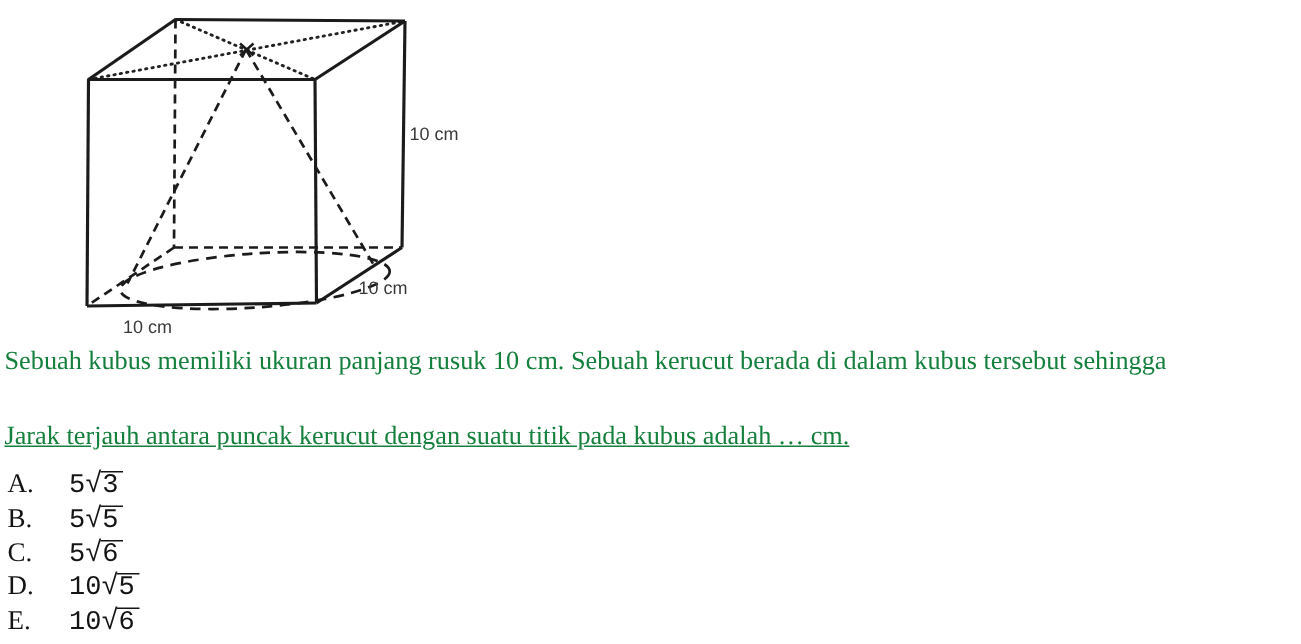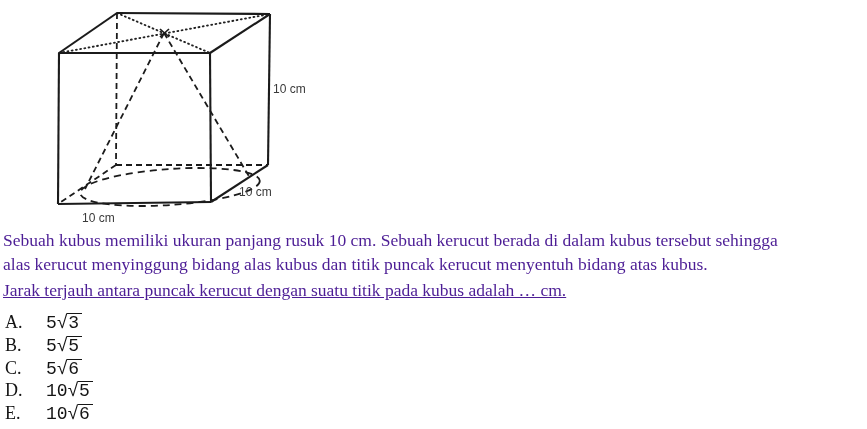--- a/index.html
+++ b/index.html
@@ -15,21 +15,21 @@
   }
   #diagram svg{display:block;}
   .edge-label{
     font-family:"Liberation Sans", sans-serif;
     font-size:12px;fill:#3a3a3a;
   }
   
   .para{
     position:absolute;left:3px;width:864px;
     font-size:17.5px;line-height:23.5px;
-    white-space:nowrap;color:#4c1d95;
+    white-space:nowrap;color:#15803d;
   }
   #para1{top:229px;}
   #para2{top:279px;text-decoration:underline;}
   
   #options{
     position:absolute;left:5px;top:312px;width:400px;
   }
   .opt-row{
     display:flex;align-items:baseline;height:22.8px;
     font-size:18px;color:#141414;
@@ -84,21 +84,20 @@
     </g>
 
     <text x="225" y="93" class="edge-label">10 cm</text>
     <text x="191" y="196" class="edge-label">10 cm</text>
     <text x="34" y="222" class="edge-label">10 cm</text>
   </svg>
 </div>
 
 <div id="para1" class="para">
   <div>Sebuah kubus memiliki ukuran panjang rusuk 10 cm. Sebuah kerucut berada di dalam kubus tersebut sehingga</div>
-  <div>alas kerucut menyinggung bidang alas kubus dan titik puncak kerucut menyentuh bidang atas kubus.</div>
 </div>
 
 <div id="para2" class="para">Jarak terjauh antara puncak kerucut dengan suatu titik pada kubus adalah … cm.</div>
 
 <div id="options">
 
   <div class="opt-row">
     <span class="opt-letter">A.</span>
     <span class="opt-value"><span>5</span><span class="sqrt-sign">√</span><span class="radicand">3</span></span>
   </div>

